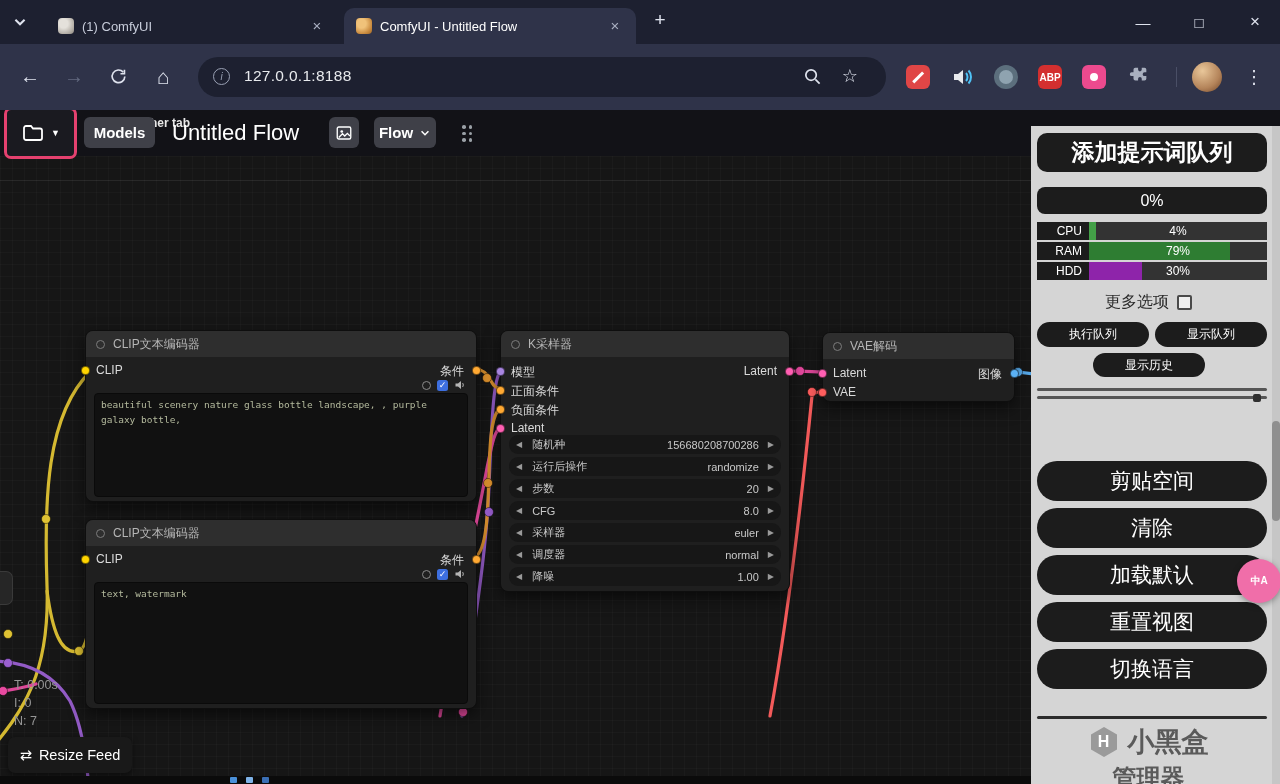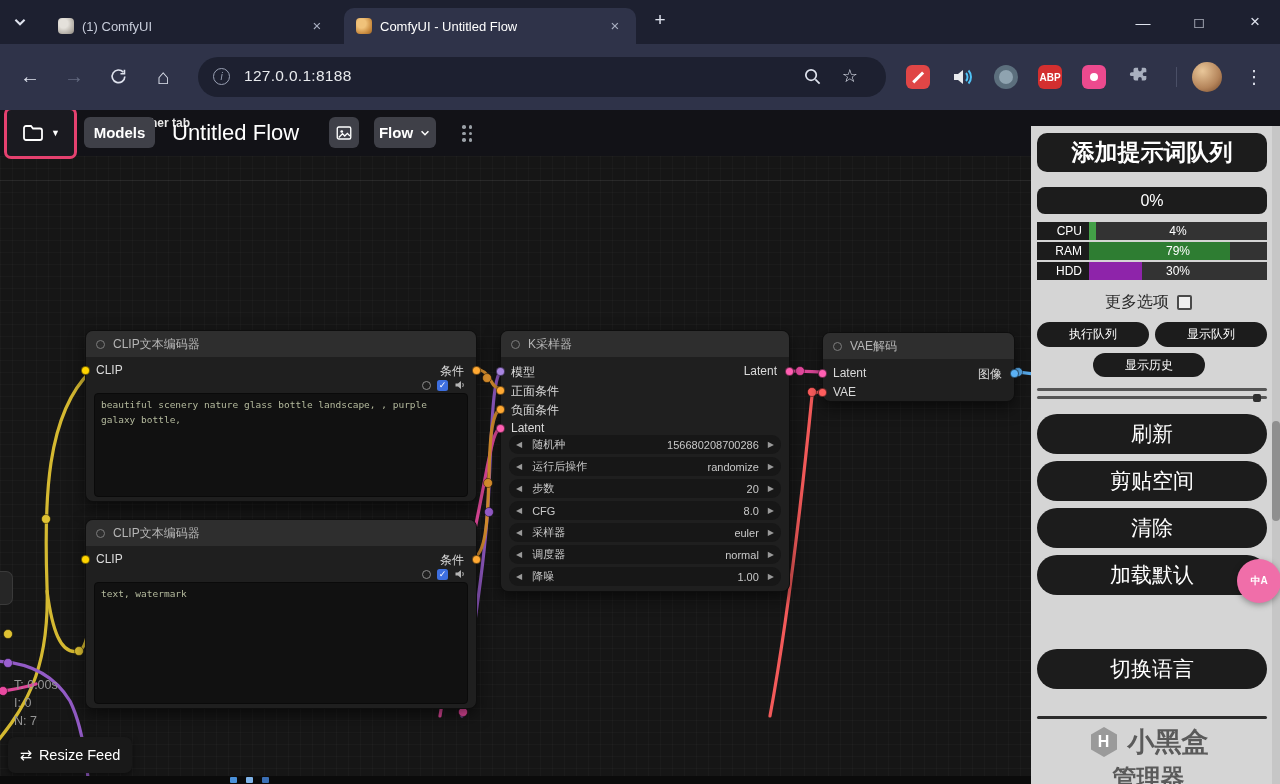--- a/index.html
+++ b/index.html
@@ -432,24 +432,24 @@
     <div class="sbtn pill" style="left:124px;top:196px;width:112px;height:25px">显示队列</div>
     <div class="sbtn pill" style="left:62px;top:227px;width:112px;height:24px">显示历史</div>
 
     <div class="slider">
       <div class="sline"></div>
       <div class="sline" style="position:relative">
           <span class="shandle"></span>
         </div>
     </div>
 
-    <div class="sbtn bigbtn" style="top:288px">刷新</div>
     <div class="sbtn bigbtn" style="top:335px">剪贴空间</div>
     <div class="sbtn bigbtn" style="top:382px">清除</div>
     <div class="sbtn bigbtn" style="top:429px">加载默认</div>
+    <div class="sbtn bigbtn" style="top:476px">重置视图</div>
     <div class="sbtn bigbtn" style="top:523px">切换语言</div>
 
     <div class="sdivider"></div>
     <div class="brandrow">
       <span class="hexwrap">
         <svg width="30" height="32" viewBox="0 0 30 32">
             <polygon points="15,1 28,8.5 28,23.5 15,31 2,23.5 2,8.5" fill="#9a9a9a"></polygon>
           </svg>
         <span class="hexH">H</span>
       </span>

